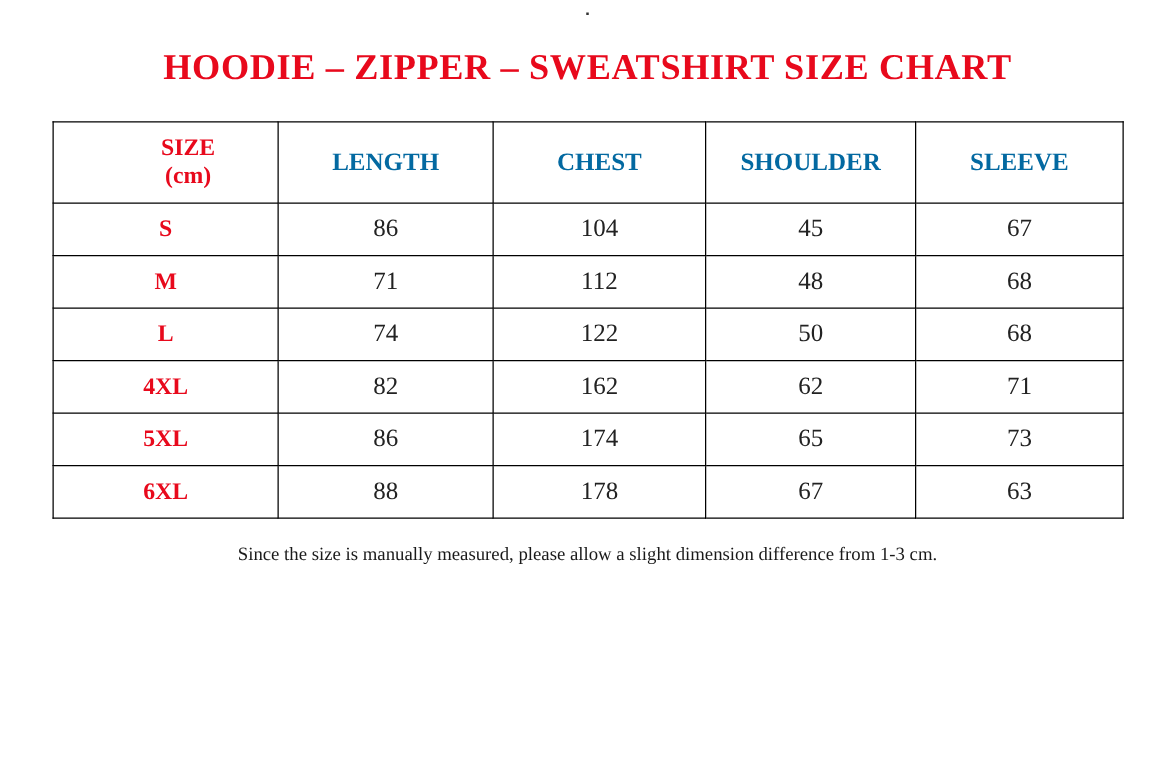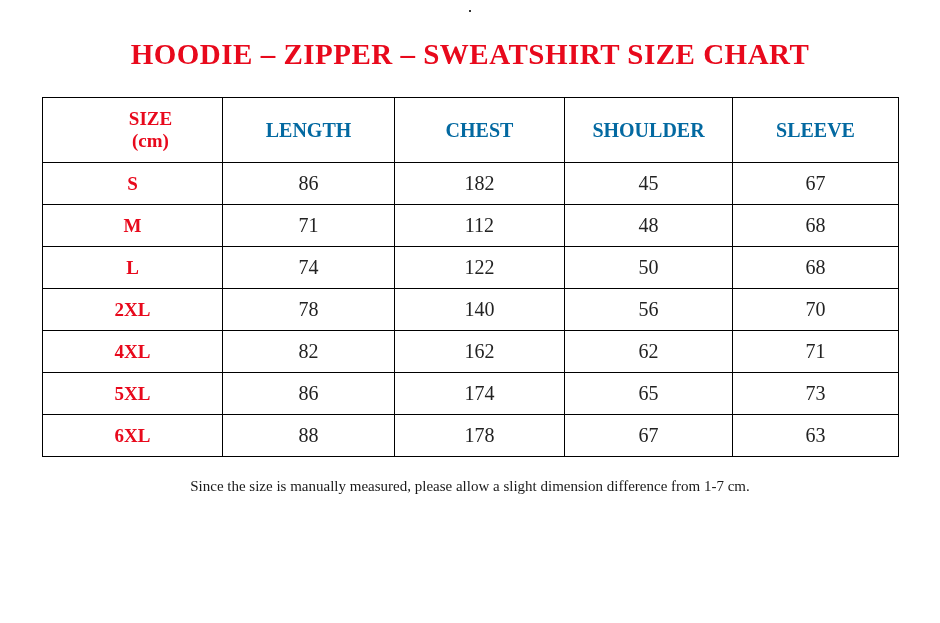--- a/index.html
+++ b/index.html
@@ -122,44 +122,37 @@
           <th>LENGTH</th>
           <th>CHEST</th>
           <th>SHOULDER</th>
           <th>SLEEVE</th>
         </tr>
       </thead>
       <tbody>
         <tr>
           <td class="size-cell">S</td>
           <td>86</td>
-          <td>182</td>
+          <td>104</td>
           <td>45</td>
           <td>67</td>
         </tr>
         <tr>
           <td class="size-cell">M</td>
           <td>71</td>
           <td>112</td>
           <td>48</td>
           <td>68</td>
         </tr>
         <tr>
           <td class="size-cell">L</td>
           <td>74</td>
           <td>122</td>
           <td>50</td>
           <td>68</td>
-        </tr>
-        <tr>
-          <td class="size-cell">2XL</td>
-          <td>78</td>
-          <td>140</td>
-          <td>56</td>
-          <td>70</td>
         </tr>
         <tr>
           <td class="size-cell">4XL</td>
           <td>82</td>
           <td>162</td>
           <td>62</td>
           <td>71</td>
         </tr>
         <tr>
           <td class="size-cell">5XL</td>
@@ -172,15 +165,15 @@
           <td class="size-cell">6XL</td>
           <td>88</td>
           <td>178</td>
           <td>67</td>
           <td>63</td>
         </tr>
       </tbody>
     </table>
   </div>
 
-  <div class="note">Since the size is manually measured, please allow a slight dimension difference from 1-7 cm.</div>
+  <div class="note">Since the size is manually measured, please allow a slight dimension difference from 1-3 cm.</div>
 
 </div>
 
 </body></html>

